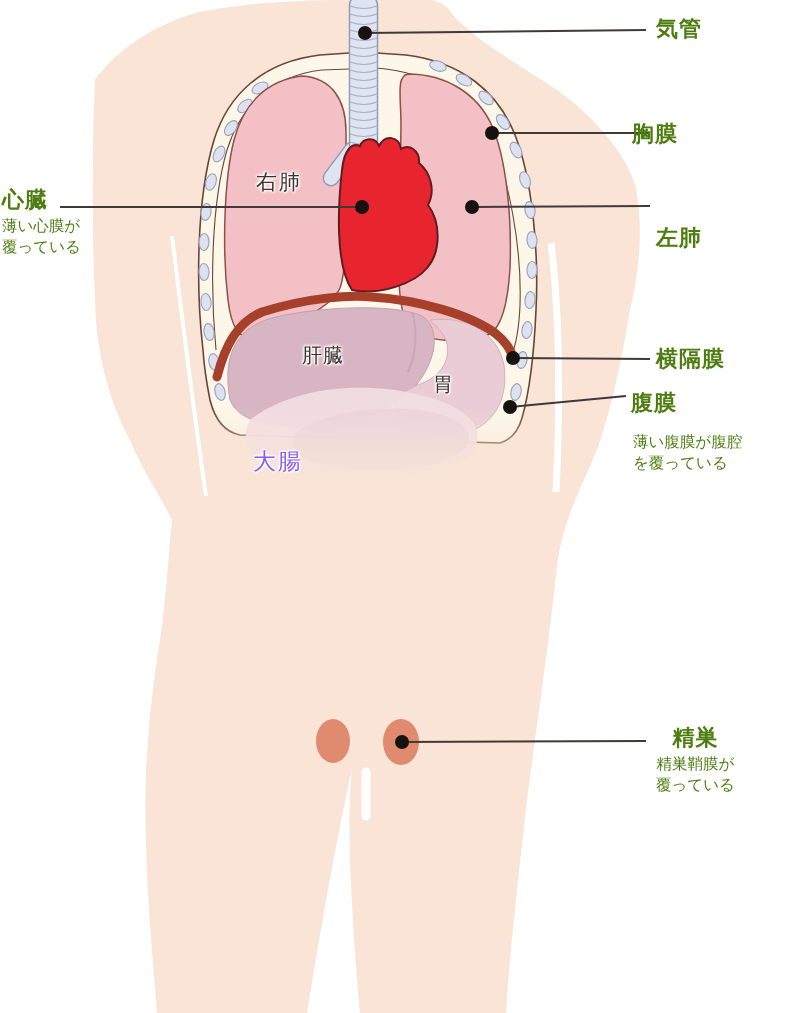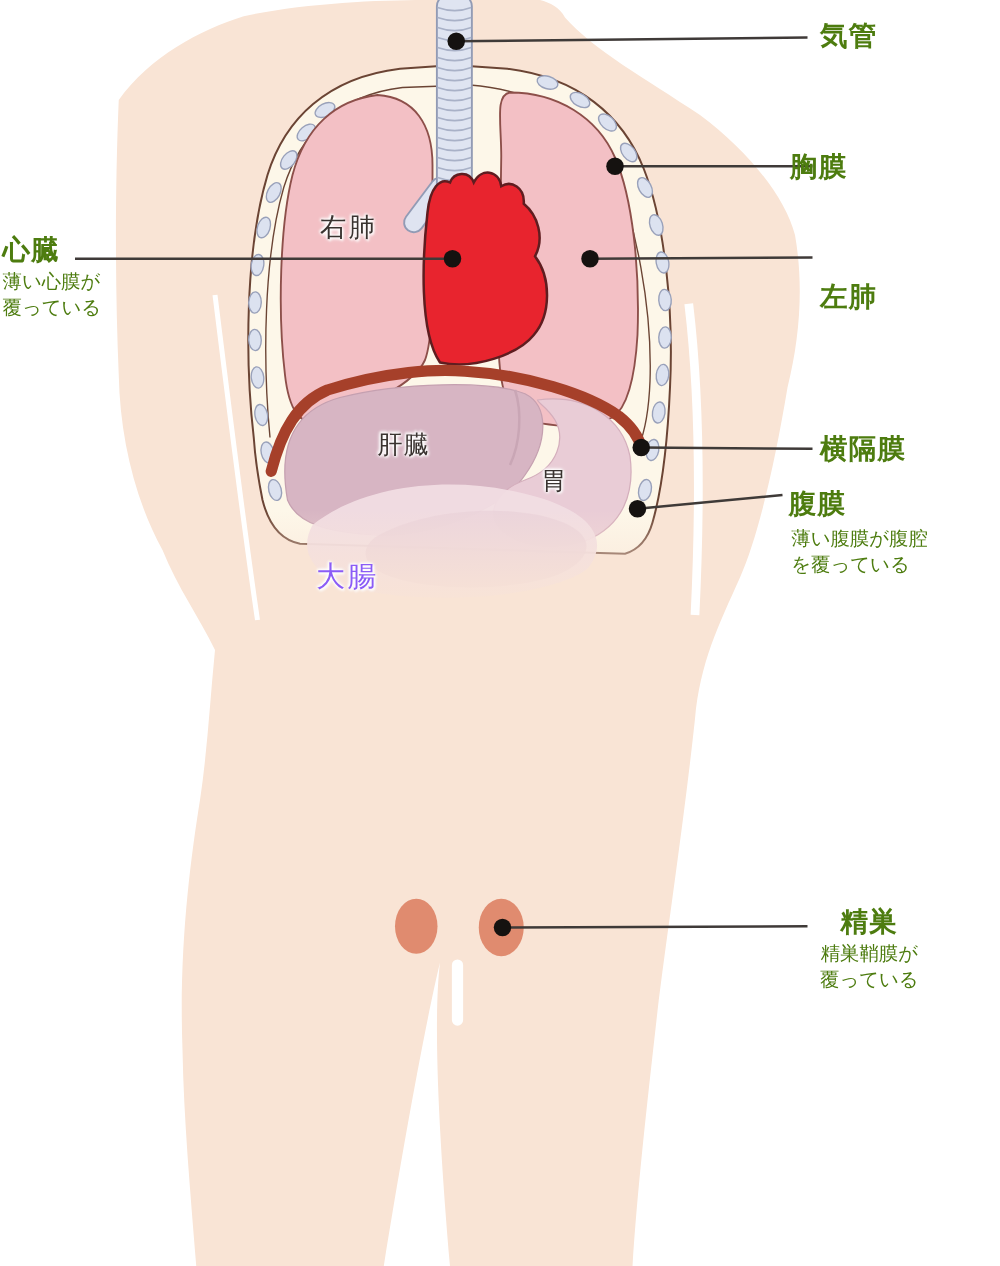--- a/index.html
+++ b/index.html
@@ -14,21 +14,21 @@
   #lbl-right-lung{left:256px;top:168px;font-size:21px;letter-spacing:2px;}
   #lbl-liver{left:302px;top:342px;font-size:20px;letter-spacing:1px;}
   #lbl-stomach{left:433px;top:371px;font-size:20px;}
   #lbl-daicho{left:253px;top:446px;font-size:23px;letter-spacing:2px;color:#8b5cf6;}
   #ann-trachea{left:656px;top:16px;}
   #ann-pleura{left:632px;top:121px;}
   #ann-heart{left:2px;top:187px;}
   #ann-left-lung{left:656px;top:193px;margin-top:32px;}
   #ann-diaphragm{left:656px;top:346px;}
   #ann-peritoneum{left:631px;top:390px;}
-  #ann-peritoneum .ann-sub{padding-left:2px;margin-top:6px;font-family:Liberation Serif, serif;}
+  #ann-peritoneum .ann-sub{padding-left:2px;margin-top:16px;font-family:Liberation Serif, serif;}
   #ann-testis{left:656px;top:725px;text-align:center;}
 </style>
 </head>
 <body>
 
 <div id="stage">
 
 <svg id="figure-svg" width="800" height="1013" viewBox="0 0 800 1013">
   <defs>
     <linearGradient id="abdoFade" x1="0" y1="0" x2="0" y2="1">

